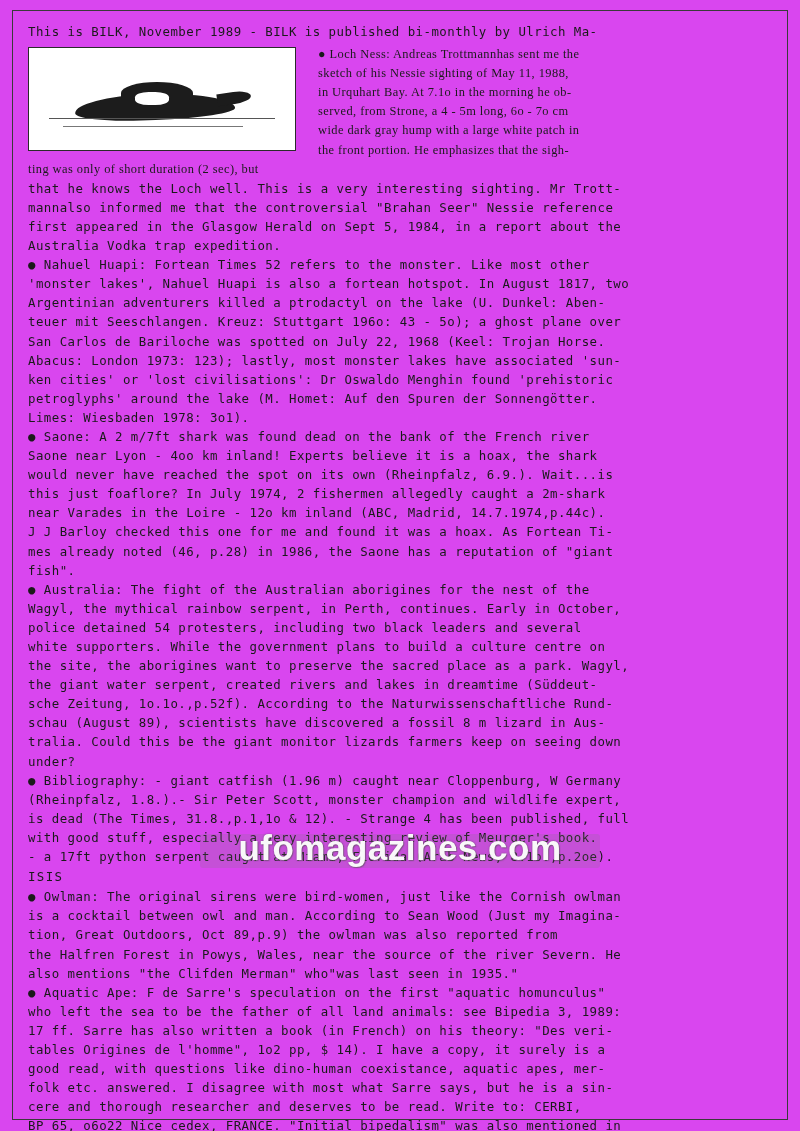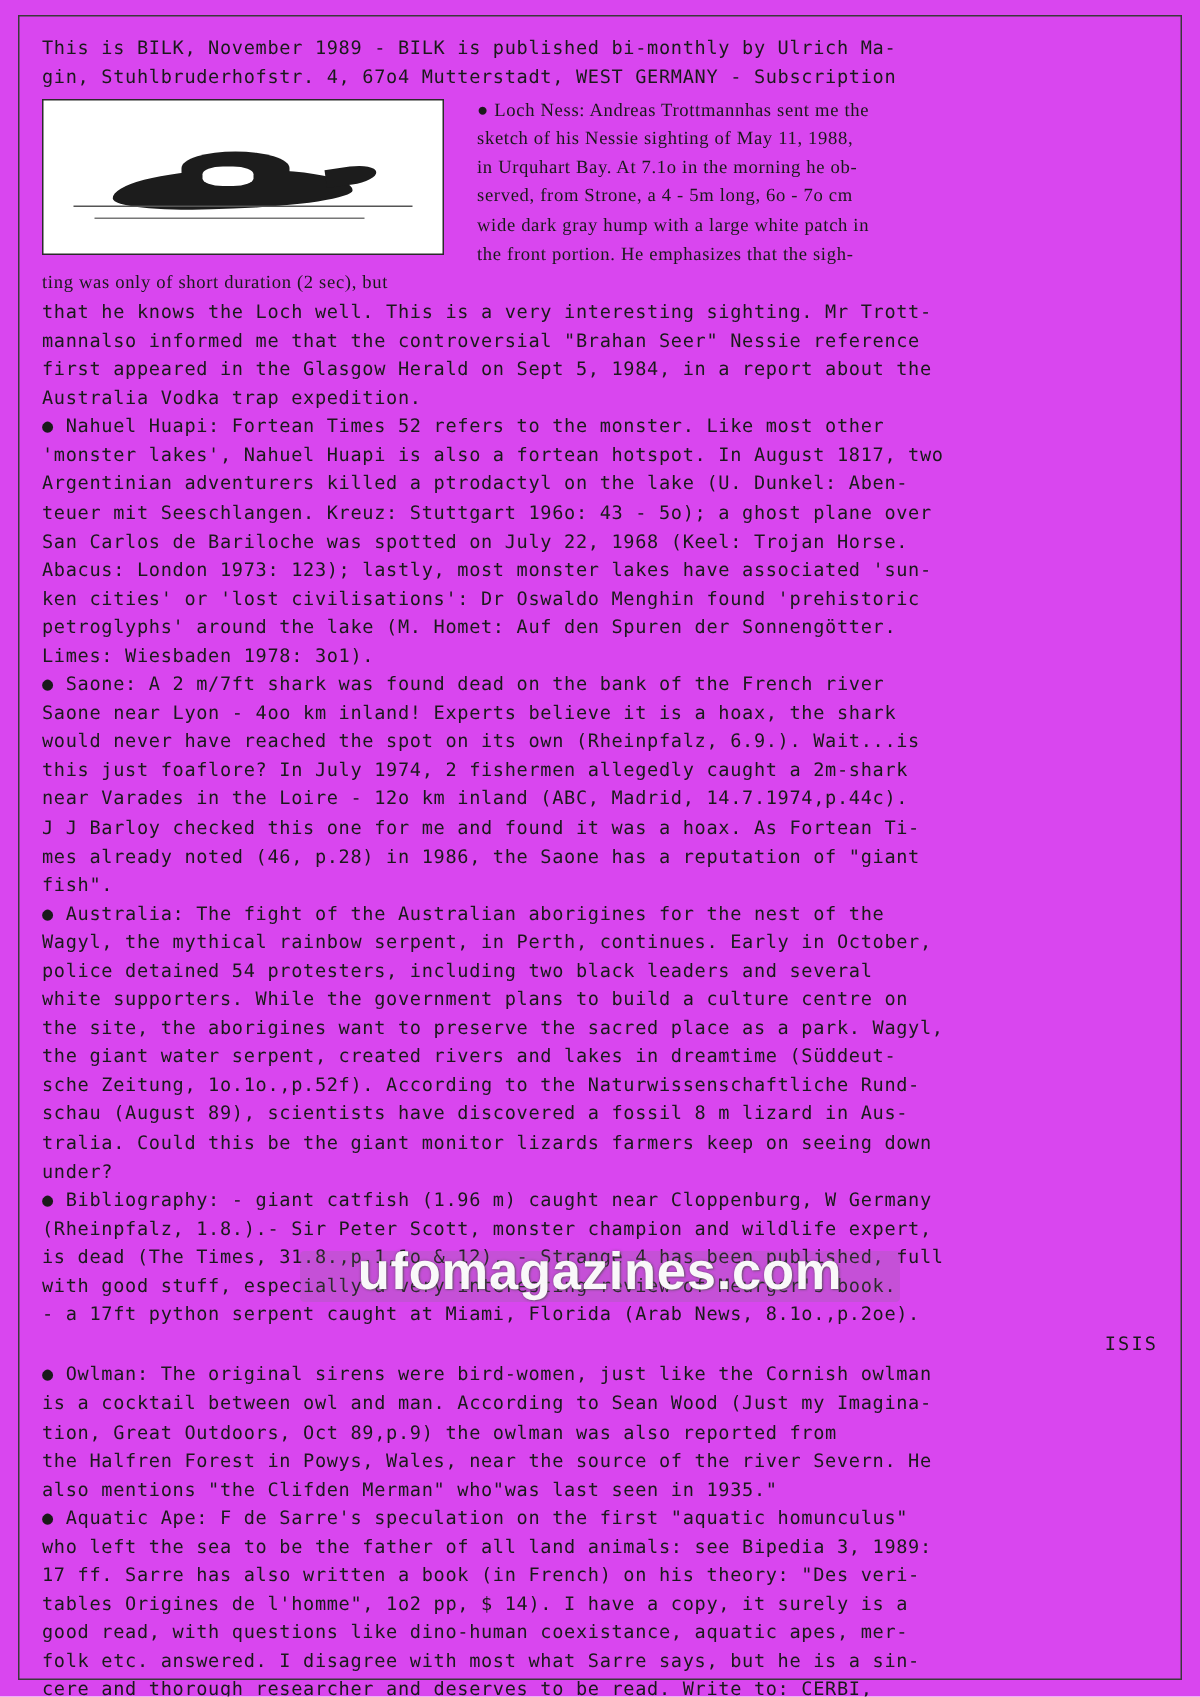--- a/index.html
+++ b/index.html
@@ -47,21 +47,21 @@
   }
   .header-block {
     margin-bottom: 4px;
   }
   .section-title {
     text-align: center;
     margin: 2px 0 3px 0;
     letter-spacing: 1.4px;
   }
   .section-title-isis {
-    text-align: right;
+    text-align: left;
     margin: 1px 0 1px 0;
     letter-spacing: 1.4px;
   }
   .illus-wrap {
     float: left;
     width: 278px;
     margin: 2px 12px 2px 0;
   }
   .illus {
     position: relative;
@@ -174,21 +174,20 @@
 </head>
 <body>
 
 <div class="page">
   <div class="border-frame"></div>
 
   <div class="content">
 
     <div class="header-block">
       <div class="para">This is BILK, November 1989 - BILK is published bi-monthly by Ulrich Ma-</div>
-      <div class="para">gin, Stuhlbruderhofstr. 4, 67o4 Mutterstadt, WEST GERMANY - Subscription</div>
     </div>
 
 
     <div class="illus-wrap">
       <div class="illus">
         <div class="nessie-body"></div>
         <div class="nessie-hump"></div>
         <div class="nessie-patch"></div>
         <div class="nessie-neck"></div>
         <div class="water-line"></div>

